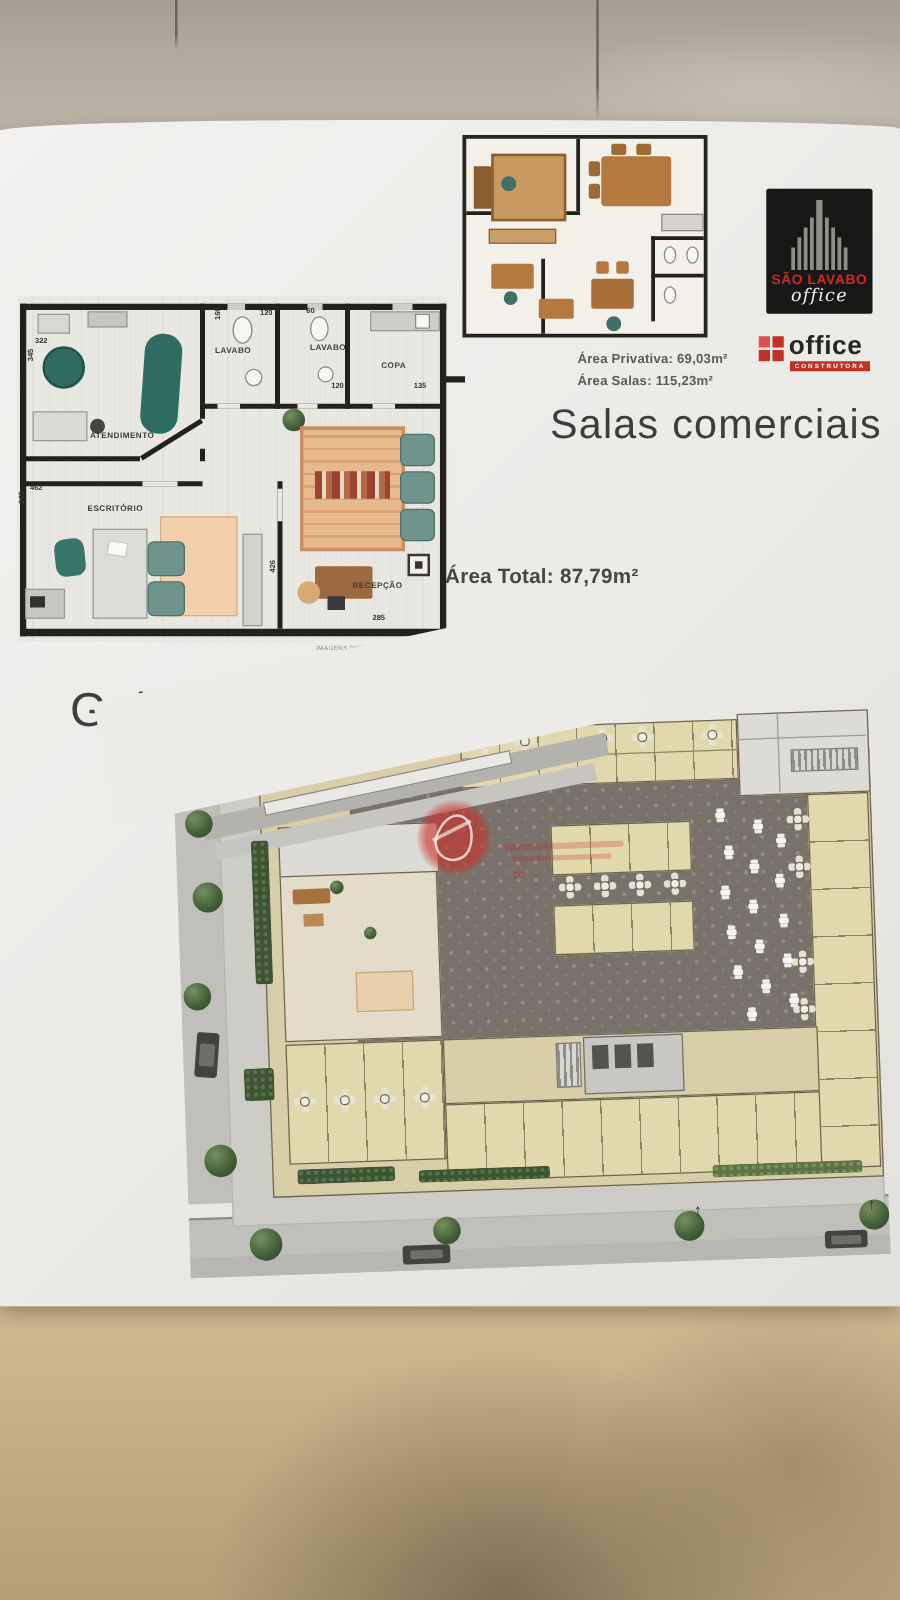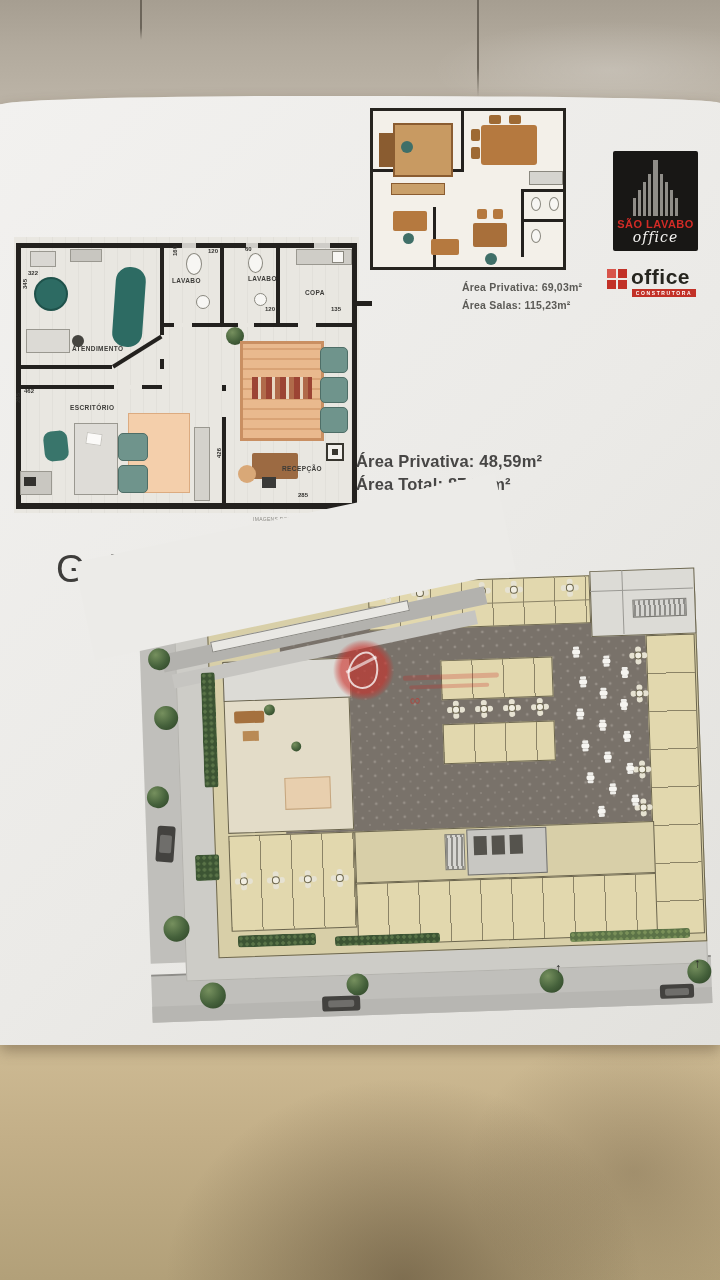--- a/index.html
+++ b/index.html
@@ -173,20 +173,21 @@
     <div class="qgrid">
         <i></i>
         <i></i>
         <i></i>
         <i></i>
       </div>
     <div class="qword">office</div>
   </div>
   <div class="qstrip">CONSTRUTORA</div>
 
+  <div class="big-title" style="left:440px;top:320px;font-size:33px">Salas comerciais</div>
 
   <div class="plan planA">
 
     <div class="wallseg" style="left:2px;top:6px;width:341px;height:5px"></div>
     <div class="wallseg" style="left:2px;top:6px;width:5px;height:266px"></div>
     <div class="wallseg" style="left:2px;top:266px;width:341px;height:6px"></div>
     <div class="wallseg" style="left:338px;top:6px;width:5px;height:266px"></div>
     <div class="wallseg" style="left:338px;top:64px;width:20px;height:5px"></div>
 
     <div class="win" style="left:168px;top:6px;width:14px;height:5px"></div>
@@ -263,21 +264,20 @@
     <div class="dim" style="left:317px;top:69px">135</div>
     <div class="dim" style="left:10px;top:151px">462</div>
     <div class="dim dimv" style="left:1px;top:156px">265</div>
     <div class="dim dimv" style="left:202px;top:211px">426</div>
     <div class="dim" style="left:284px;top:255px">285</div>
   </div>
 
   <div class="fineprint" style="left:253px;top:516px">IMAGENS DOS MÓVEIS ILUSTRATIVAS</div>
 
   <div class="area-text-big" style="left:356px;top:450px">
-    <div>Área Privativa: 48,59m²</div>
     <div>Área Total: 87,79m²</div>
   </div>
 
   <div class="big-title" style="left:56px;top:548px;font-size:38px">Galeria</div>
 
   <div class="plan planB">
 
     <div class="abs street" style="left:0;top:55px;width:40px;height:322px"></div>
     <div class="abs curb" style="left:39px;top:55px;width:2px;height:322px"></div>
     <div class="abs street" style="left:0;top:390px;width:560px;height:46px"></div>

